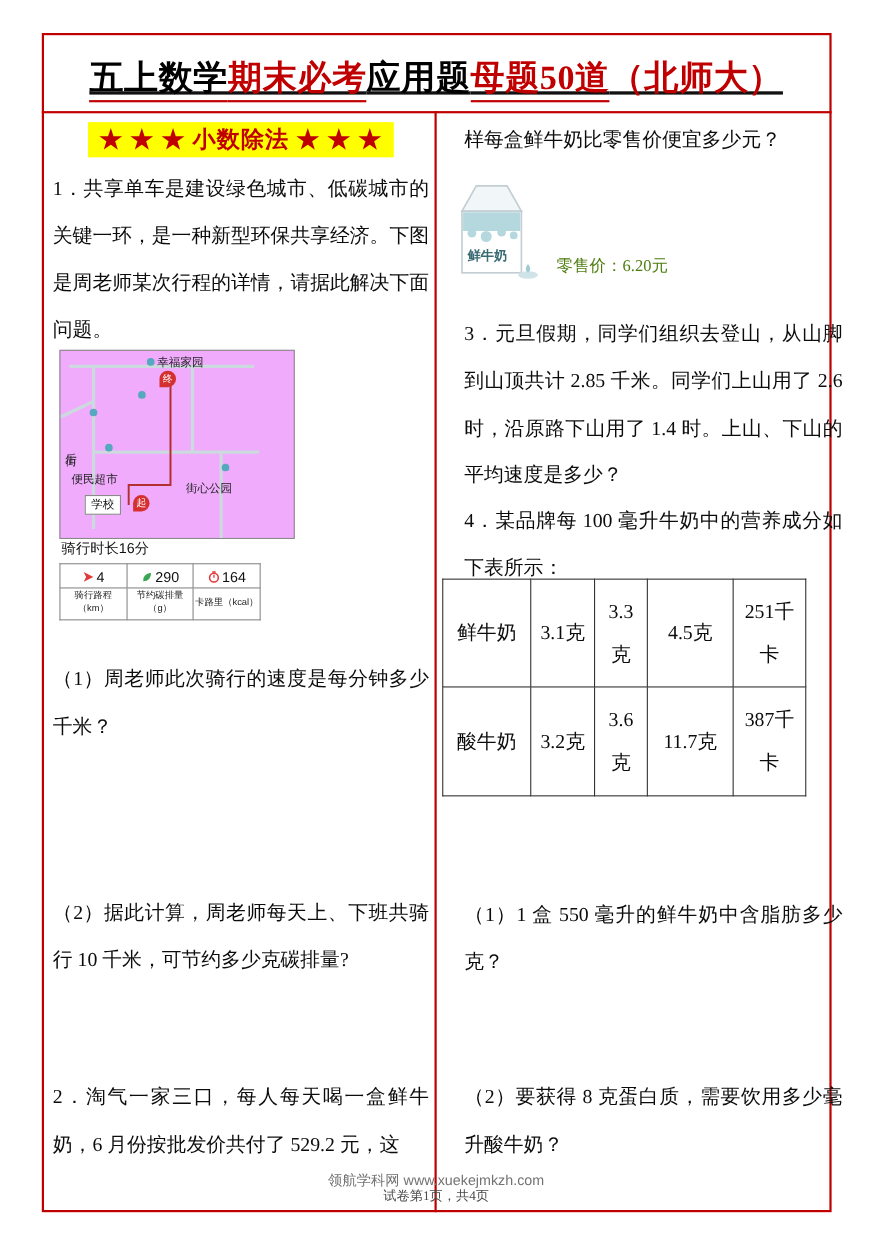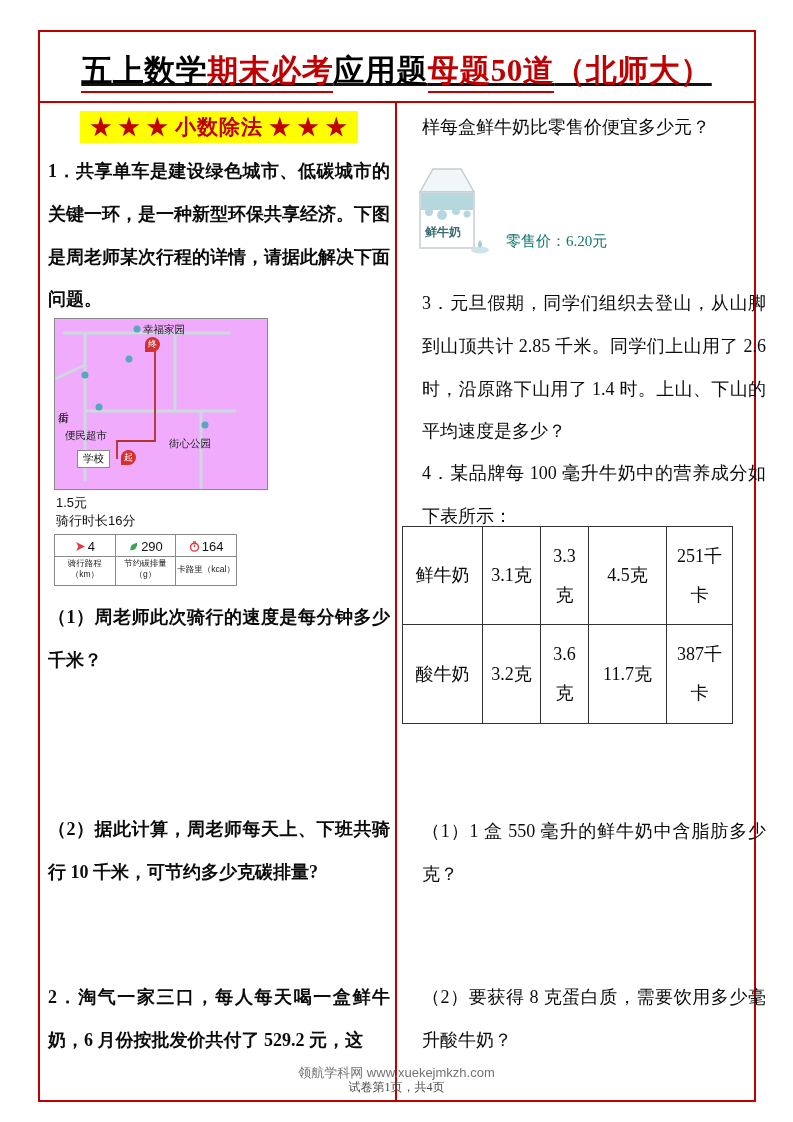--- a/index.html
+++ b/index.html
@@ -29,21 +29,21 @@
     border-top:2px solid #c00000;
   }
   .col-divider {
     position:absolute; left:395px; top:101px; height:1001px; width:0;
     border-left:2px solid #c00000;
   }
   .para {
     position:absolute; font-size:18px; line-height:2.38; text-align:justify;
     color:#0c0c0c;
   }
-  .lcol { left:48px; width:342px;font-weight:bold; }
+  .lcol { left:48px; width:342px; }
   .rcol { left:404px; width:344px;margin-left:18px; }
   .badge-wrap { position:absolute; left:48px; top:111px; width:342px; text-align:center; }
   .section-badge {
     display:inline-block; background:#ffff00; color:#c00000;
     font-size:21px; font-weight:bold; padding:2px 10px; letter-spacing:1px;
   }
   
   .map-card { position:absolute; left:54px; top:318px; width:183px; font-family:"Liberation Sans","DejaVu Sans",sans-serif; }
   .map-box { position:relative; width:214px; height:172px; border:1px solid #8a8a8a; background:#f0abfc; overflow:hidden; }
   .map-box svg { position:absolute; left:0; top:0; }
@@ -63,21 +63,21 @@
   .duration-line { font-size:13px; color:#111; padding:0 2px 4px 2px; }
   .stats { width:183px; border-collapse:collapse; table-layout:fixed; }
   .stats td { border:1px solid #8a8a8a; text-align:center; vertical-align:middle; }
   .stat-val { font-size:13px; padding:4px 0 2px 0; white-space:nowrap; }
   .stat-val svg { vertical-align:-1px; margin-right:2px; }
   .stat-label { font-size:8.5px; line-height:1.35; color:#222; padding:1px 1px 4px 1px; }
   
   .milk-row { position:absolute; left:404px; top:156px; width:344px; height:106px; }
   .milk-carton { position:absolute; left:0; top:0; width:92px; height:100px; }
   .milk-label { position:absolute; left:21px; top:68px; font-size:12px; font-weight:bold; color:#3a6b75; font-family:"Liberation Sans","DejaVu Sans",sans-serif; }
-  .retail-price { position:absolute; left:102px; top:76px; font-size:15px; color:#0f766e; }
+  .retail-price { position:absolute; left:102px; top:76px; font-size:15px; color:#4d7c0f; }
   
   .nutrition { position:absolute; left:402px; top:526px; border-collapse:collapse; table-layout:fixed; }
   .nutrition td {
     border:1.5px solid #333; text-align:center; vertical-align:middle;
     font-size:18px; line-height:2.15; padding:10px 6px; color:#0c0c0c;
   }
   
   .watermark {
     position:absolute; top:1064px; left:0; width:793px; text-align:center;
     color:#737373; font-size:13px; font-family:"Liberation Sans","DejaVu Sans",sans-serif;
@@ -126,21 +126,20 @@
       </g>
     </svg>
     <span class="map-lbl lbl-dest">幸福家园</span>
     <span class="map-pin pin-end">终</span>
     <span class="map-lbl lbl-street">后街</span>
     <span class="map-lbl lbl-market">便民超市</span>
     <span class="map-lbl lbl-park">街心公园</span>
     <span class="school-box">学校</span>
     <span class="map-pin pin-start">起</span>
   </div>
-  <div class="fare-line">1.5元</div>
   <div class="duration-line">骑行时长16分</div>
   <table class="stats">
     <tbody>
         <tr>
       <td class="stat-val">
         <svg width="11" height="11" viewBox="0 0 10 10">
               <path d="M1 9 L9 5 L1 1 L3 5 Z" fill="#e03a3a"></path>
             </svg><span>4</span>
       </td>
       <td class="stat-val">

